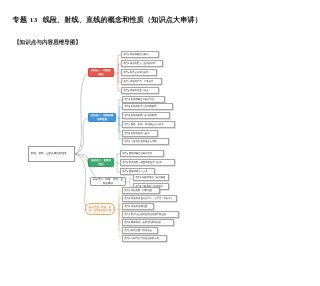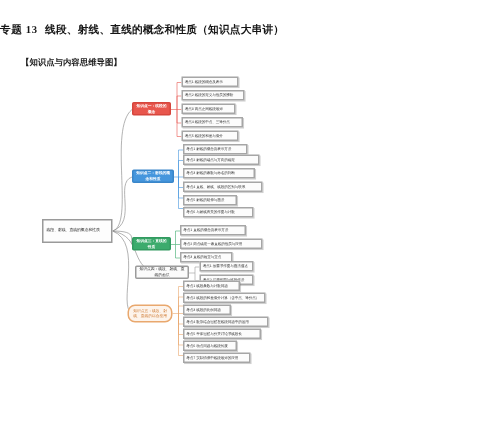--- a/index.html
+++ b/index.html
@@ -14,21 +14,21 @@
     overflow: hidden;
     position: relative;
   }
 
   
   #doc-title {
     position: absolute;
     left: 0;
     right: 0;
     top: 16px;
-    text-align: left;
+    text-align: right;
     font-family: "Liberation Serif", "DejaVu Serif", serif;
     font-weight: bold;
     font-size: 7.1px;
     line-height: 9px;
     letter-spacing: 0.15px;
     color: #151515;
     white-space: nowrap;
   }
   #doc-title .tprefix { letter-spacing: 0.4px; }
   #doc-title .tgap { display: inline-block; width: 5px; }

